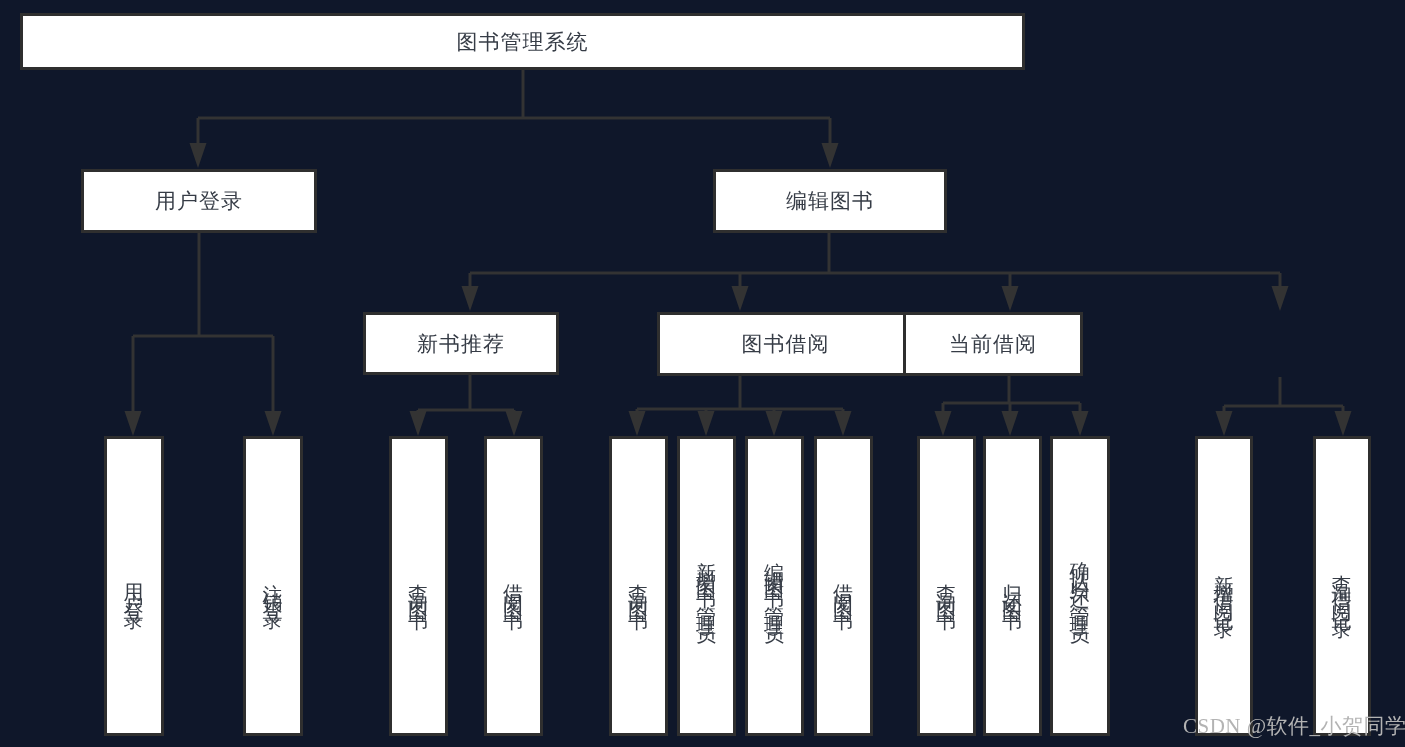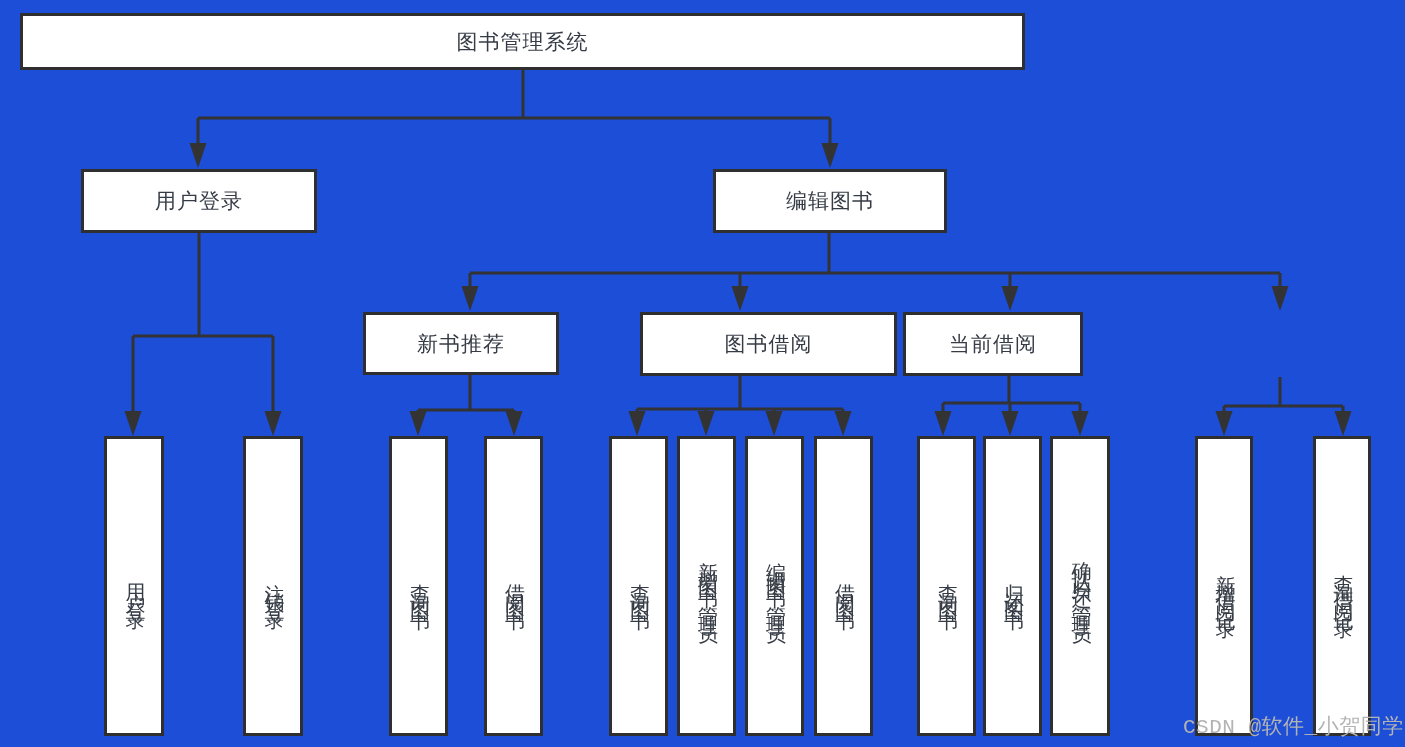--- a/index.html
+++ b/index.html
@@ -1,21 +1,21 @@
 <!DOCTYPE html>
 <html><head>
 <meta charset="utf-8">
 <style>
   html,body{margin:0;padding:0;background:#ffffff;}
   .stage{
     position:relative;
     width:1405px;height:747px;
-    background:#1d4ed8;
+    background:#0f172a;
     overflow:hidden;
-    font-family:Liberation Mono, monospace;
+    font-family:Liberation Serif, serif;
     color:#363c46;
   }
   .connectors{position:absolute;left:0;top:0;z-index:1;}
   .node{
     position:absolute;
     box-sizing:border-box;
     background:#ffffff;
     border:3px solid #2f2f2f;
     display:flex;
     align-items:center;
@@ -78,21 +78,21 @@
       <polygon points="1334.5,411 1351.5,411 1343,436"></polygon>
     </g>
   </svg>
 
   <div class="node" style="left:20px;top:13px;width:1005px;height:57px">图书管理系统</div>
 
   <div class="node" style="left:81px;top:169px;width:236px;height:64px">用户登录</div>
   <div class="node" style="left:713px;top:169px;width:234px;height:64px">编辑图书</div>
 
   <div class="node" style="left:363px;top:312px;width:196px;height:63px">新书推荐</div>
-  <div class="node" style="left:640px;top:312px;width:257px;height:64px">图书借阅</div>
+  <div class="node" style="left:657px;top:312px;width:257px;height:64px">图书借阅</div>
   <div class="node" style="left:903px;top:312px;width:180px;height:64px">当前借阅</div>
 
   <div class="node leaf" style="left:104px;top:436px;width:60px;height:300px">用户登录</div>
   <div class="node leaf" style="left:243px;top:436px;width:60px;height:300px">注销登录</div>
 
   <div class="node leaf" style="left:389px;top:436px;width:59px;height:300px">查询图书</div>
   <div class="node leaf" style="left:484px;top:436px;width:59px;height:300px">借阅图书</div>
 
   <div class="node leaf" style="left:609px;top:436px;width:59px;height:300px">查询图书</div>
   <div class="node leaf" style="left:677px;top:436px;width:59px;height:300px">新增图书（管理员）</div>

